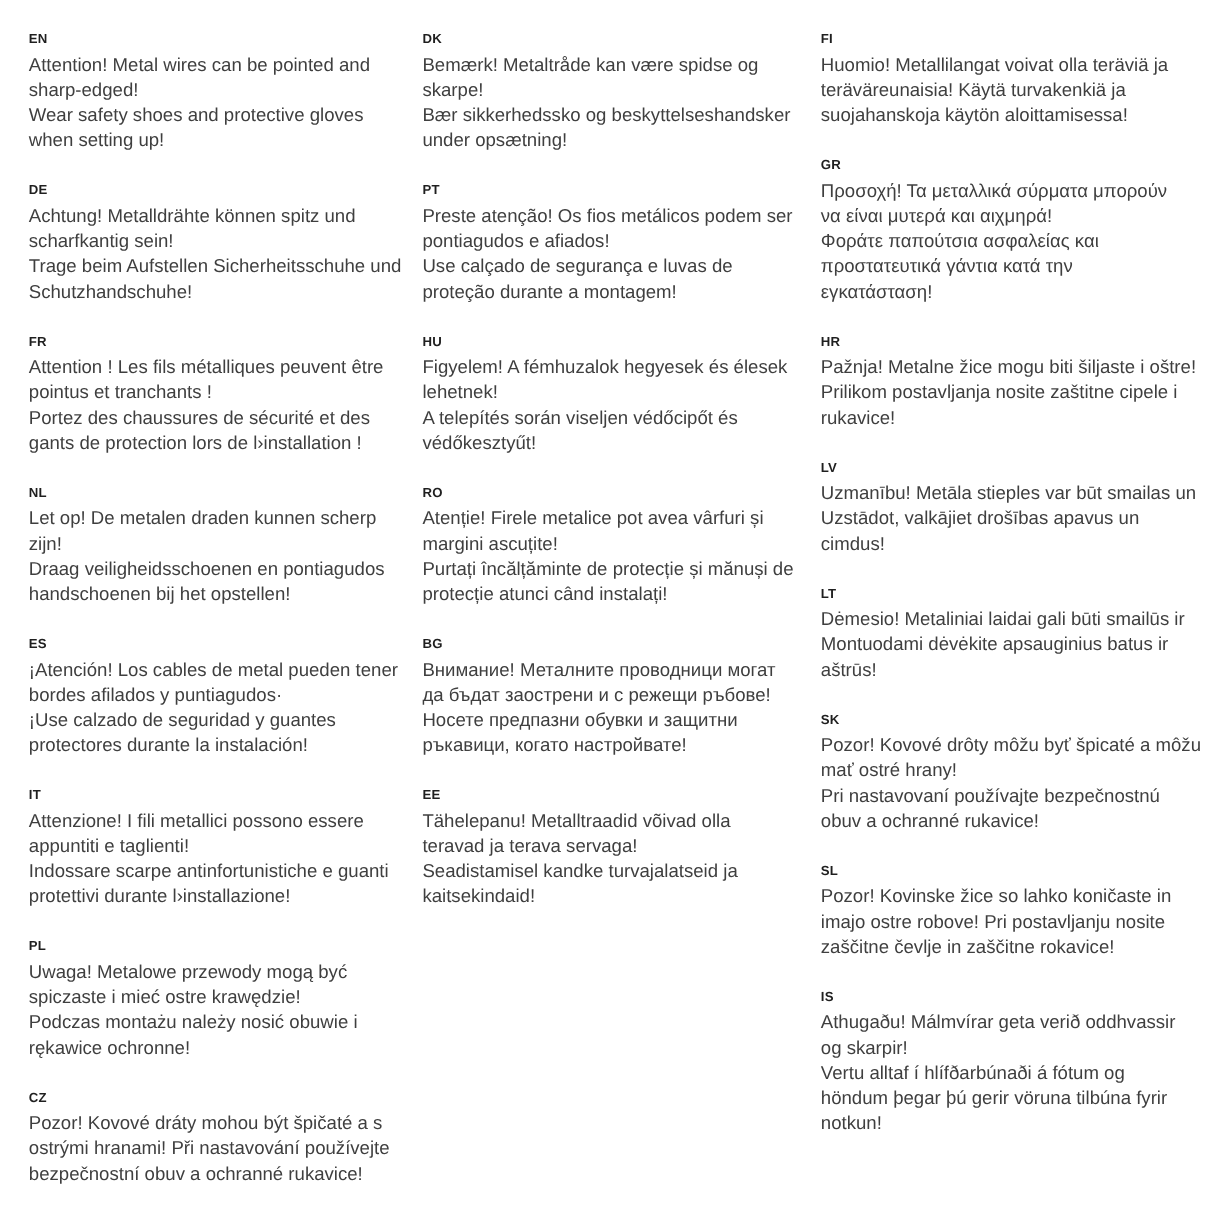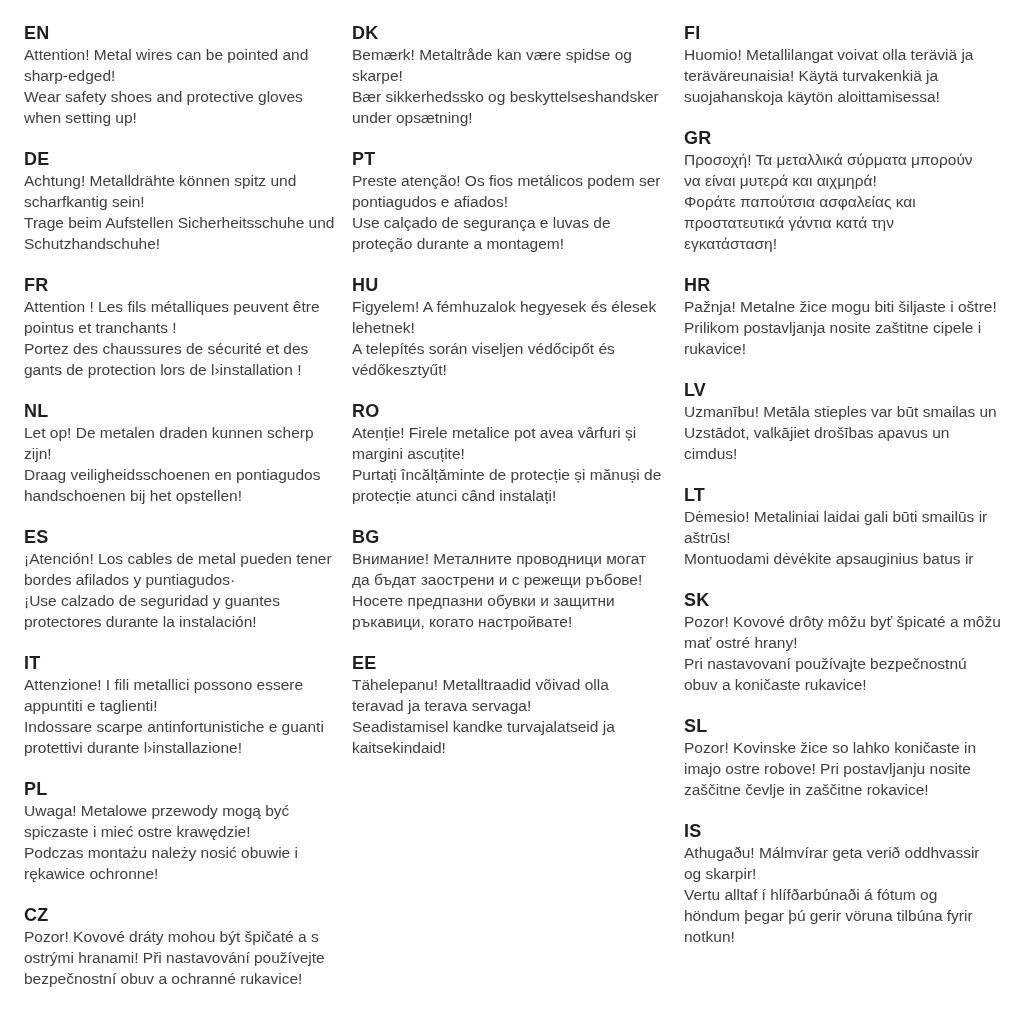--- a/index.html
+++ b/index.html
@@ -21,21 +21,21 @@
     padding: 23px 0 0 24px;
   }
   .column {
     min-width: 0;
   }
   .lang-section {
     margin: 0 0 21px 0;
   }
   .lang-code {
     margin: 0;
-    font-size: 18px;
+    font-size: 11px;
     font-weight: 700;
     line-height: 21px;
     color: #1f1f1f;
     letter-spacing: 0.2px;
   }
   .line {
     font-size: 15.5px;
     line-height: 21px;
     white-space: nowrap;
     color: #3f3f3f;
@@ -170,29 +170,29 @@
       </section>
       <section class="lang-section">
         <h2 class="lang-code">LV</h2>
         <div class="line">Uzmanību! Metāla stieples var būt smailas un</div>
         <div class="line">Uzstādot, valkājiet drošības apavus un</div>
         <div class="line">cimdus!</div>
       </section>
       <section class="lang-section">
         <h2 class="lang-code">LT</h2>
         <div class="line">Dėmesio! Metaliniai laidai gali būti smailūs ir</div>
+        <div class="line">Montuodami dėvėkite apsauginius batus ir</div>
         <div class="line">aštrūs!</div>
-        <div class="line">Montuodami dėvėkite apsauginius batus ir</div>
       </section>
       <section class="lang-section">
         <h2 class="lang-code">SK</h2>
         <div class="line">Pozor! Kovové drôty môžu byť špicaté a môžu</div>
         <div class="line">mať ostré hrany!</div>
         <div class="line">Pri nastavovaní používajte bezpečnostnú</div>
-        <div class="line">obuv a koničaste rukavice!</div>
+        <div class="line">obuv a ochranné rukavice!</div>
       </section>
       <section class="lang-section">
         <h2 class="lang-code">SL</h2>
         <div class="line">Pozor! Kovinske žice so lahko koničaste in</div>
         <div class="line">imajo ostre robove! Pri postavljanju nosite</div>
         <div class="line">zaščitne čevlje in zaščitne rokavice!</div>
       </section>
       <section class="lang-section">
         <h2 class="lang-code">IS</h2>
         <div class="line">Athugaðu! Málmvírar geta verið oddhvassir</div>

